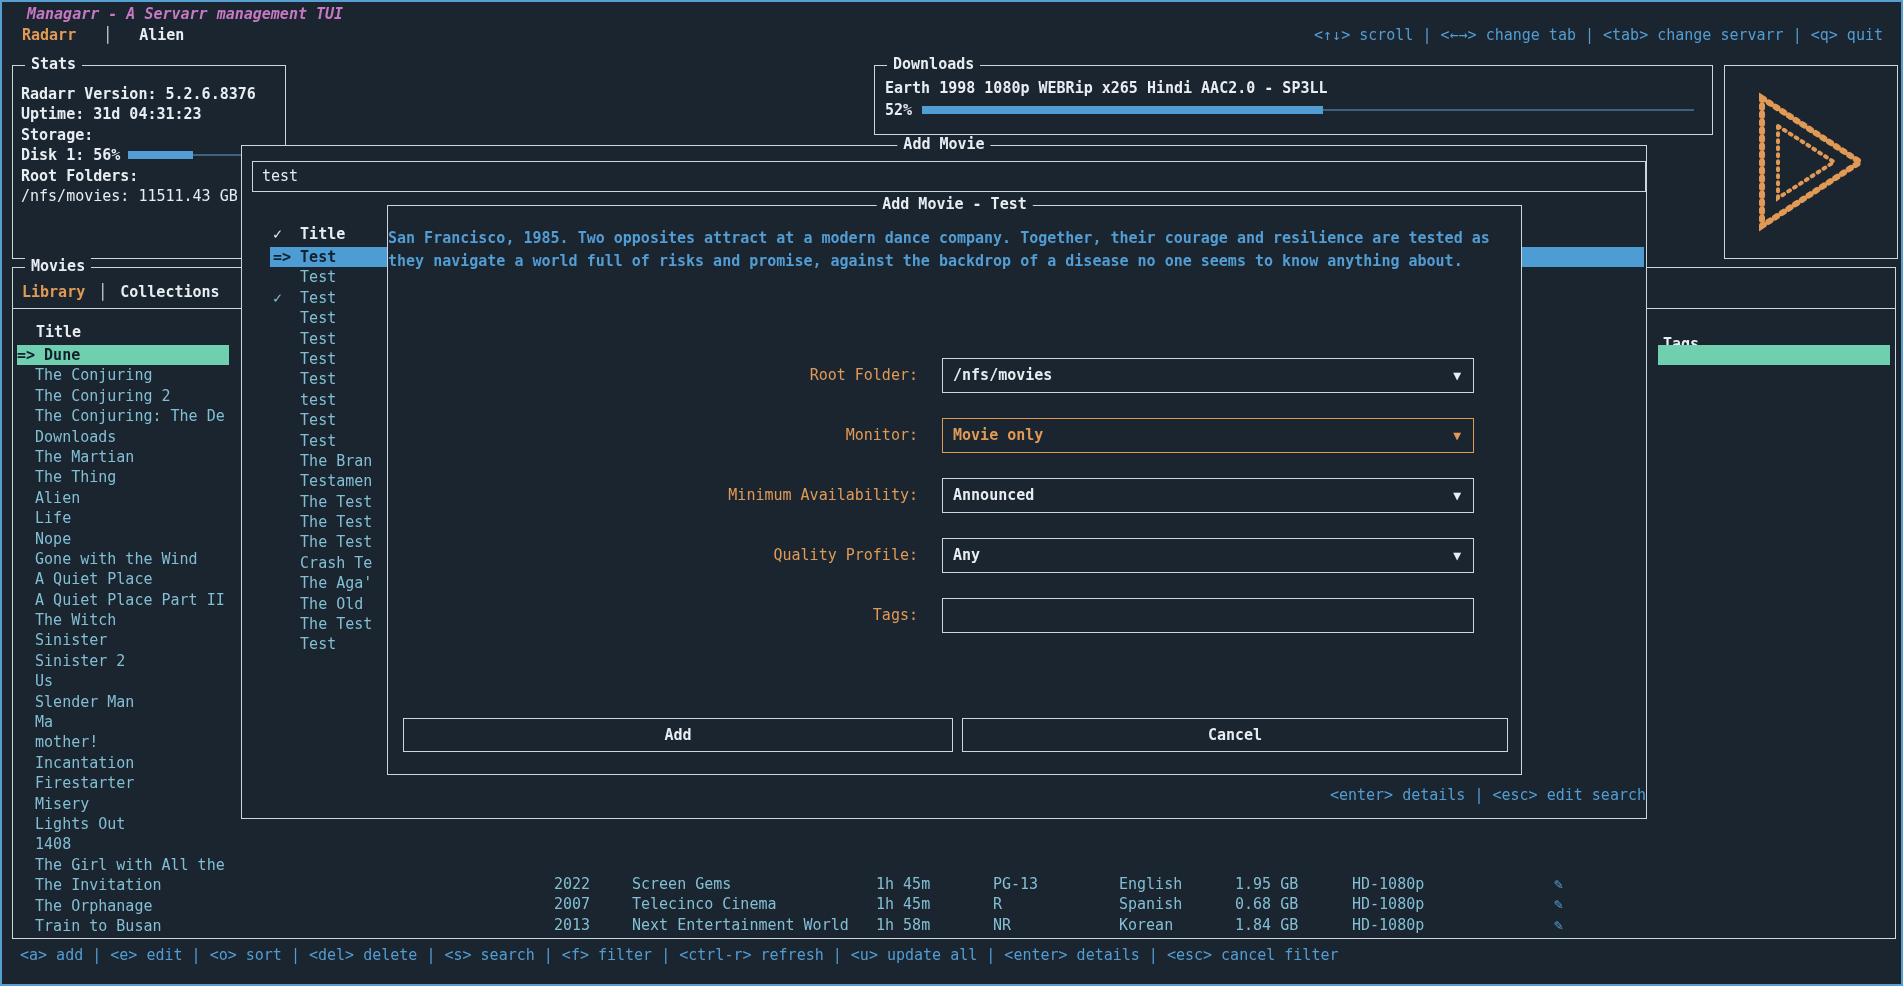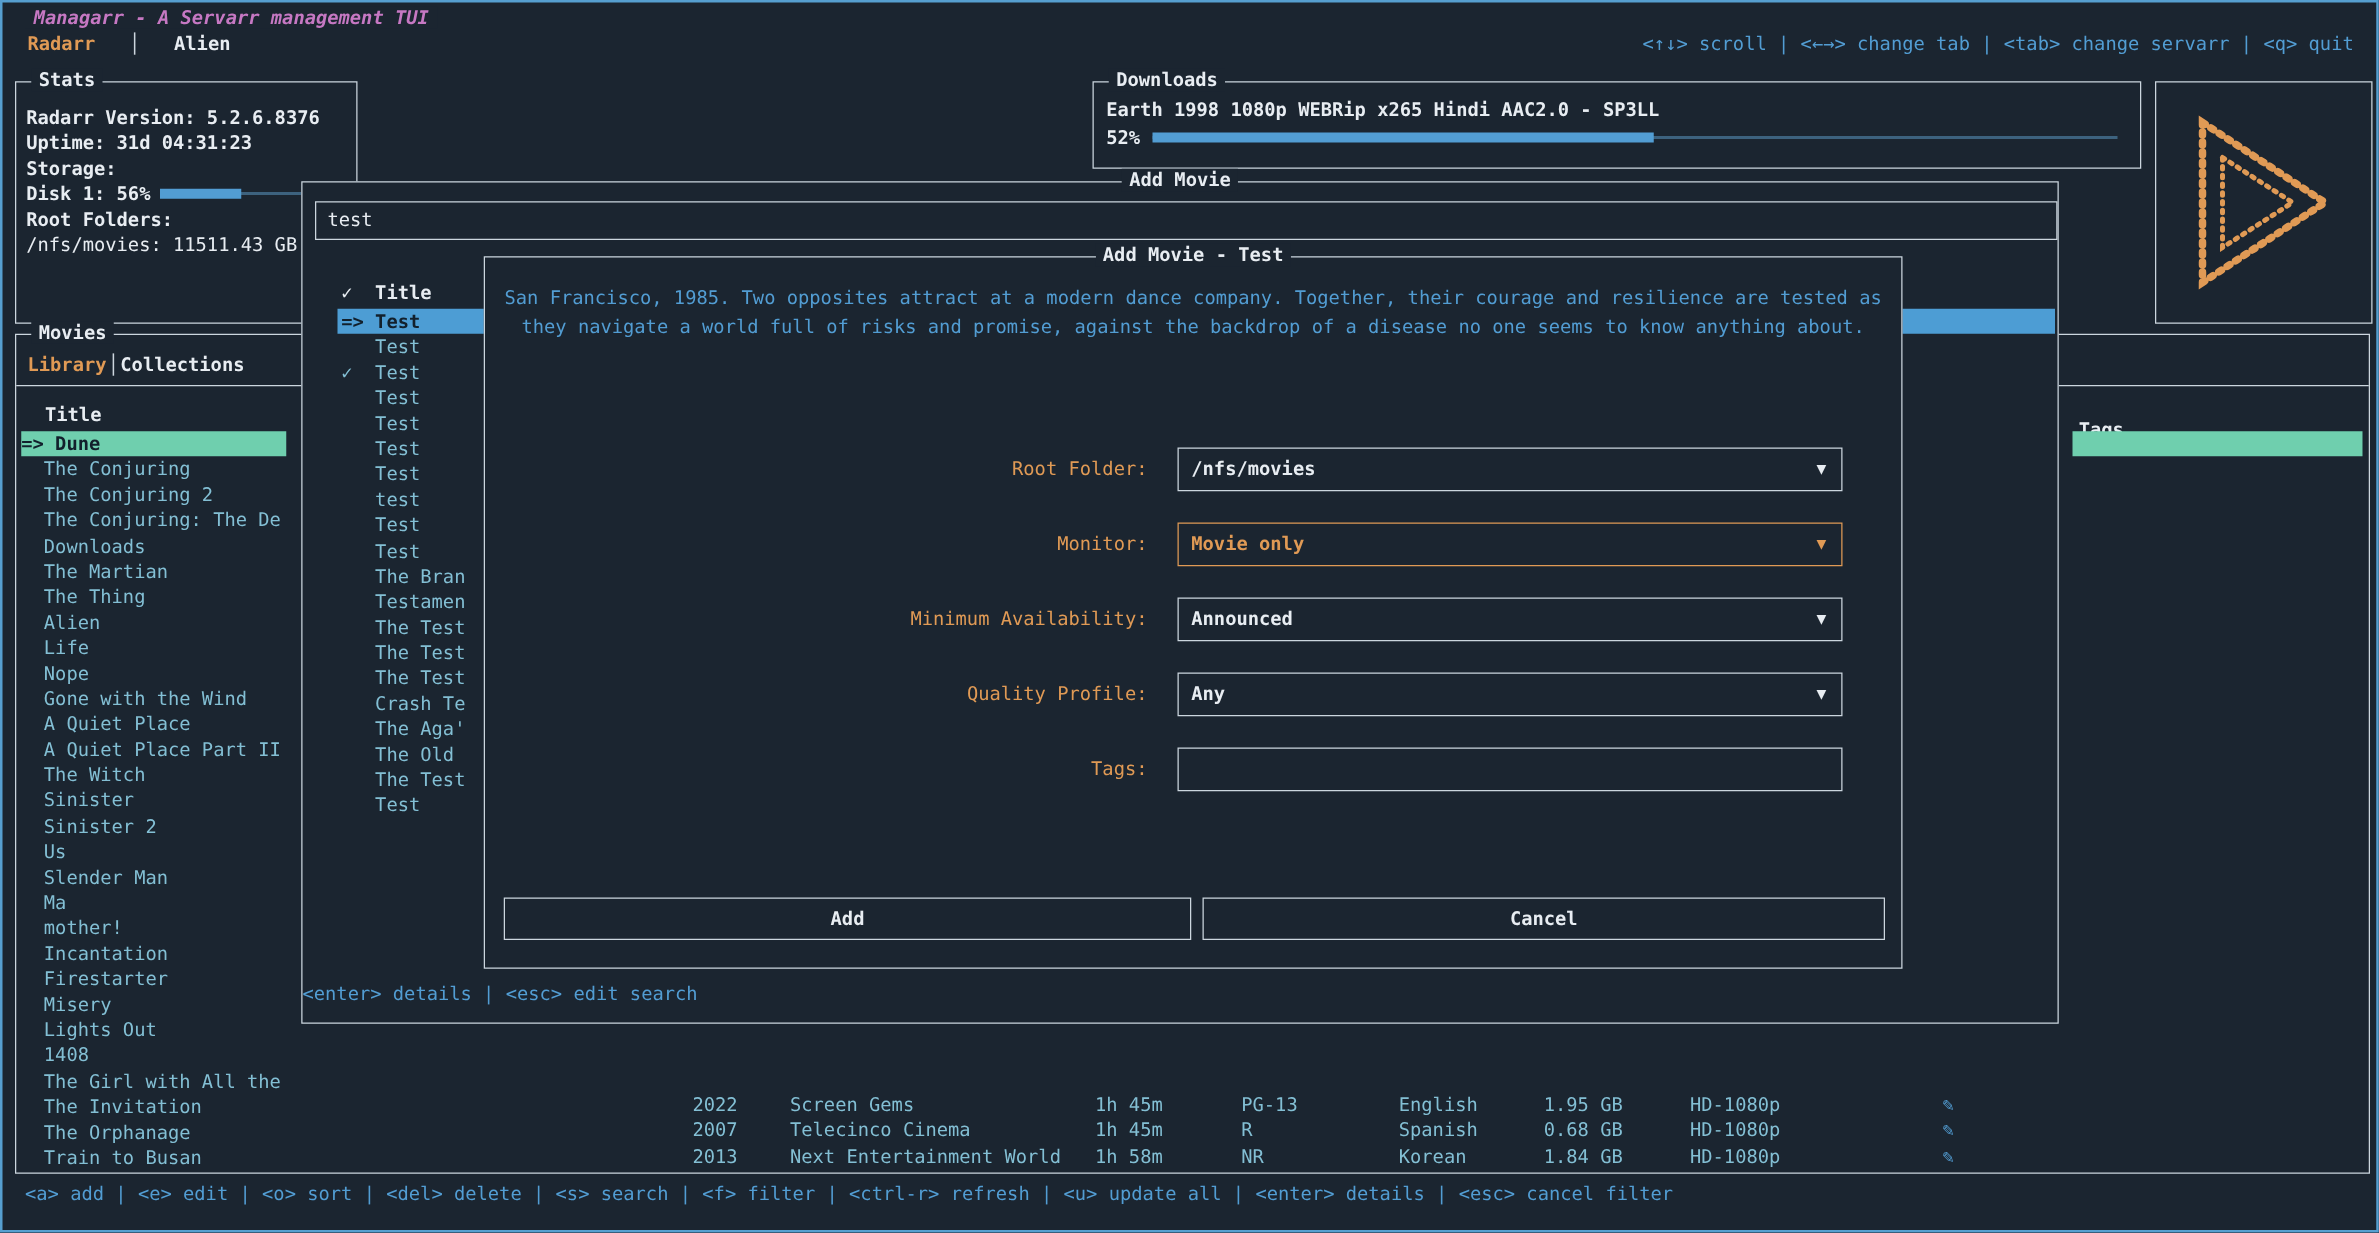--- a/index.html
+++ b/index.html
@@ -42,21 +42,21 @@
   .dl-item{padding:13px 0 0 10px;white-space:pre;font-weight:bold}
   .dl-progress{display:flex;padding:4px 12px 0 10px}
   .dl-progress .bar-track{margin-top:5px;margin-left:10px}
 
   
   .logo-panel{left:1722px;top:63px;width:172px;height:192px;
               display:flex;align-items:center;justify-content:center}
 
   
   .movies-panel{left:10px;top:265px;width:1882px;height:670px}
-  .sub-tabs{position:absolute;top:15px;left:9px;display:flex;gap:1px}
+  .sub-tabs{position:absolute;top:15px;left:9px;display:flex;gap:13px}
   .subtab{font-weight:bold;color:var(--text);cursor:pointer}
   .subtab.active{color:var(--orange)}
   .subtab-end{position:absolute;top:15px;left:255px}
   .tabs-underline{position:absolute;top:40px;left:0;width:100%;height:1px;background:var(--border)}
   .col-title{position:absolute;top:55px;left:23px;font-weight:bold}
   .tags-title{position:absolute;top:67px;left:1650px;font-weight:bold}
   .tags-frag{position:absolute;top:77px;left:1645px;width:232px;height:20px;background:var(--green)}
   .movies-rows{position:absolute;top:77px;left:4px;width:242px}
   .mrow{height:20.4px;line-height:20.4px;white-space:pre;color:var(--cyan);cursor:pointer}
   .mrow.sel{background:var(--green);color:var(--dark);font-weight:bold;width:212px}
@@ -69,26 +69,26 @@
 
   
   .popup{left:239px;top:143px;width:1404px;height:672px;background:var(--bg);z-index:5}
   .search-box{position:absolute;left:10px;top:15px;width:1383px;height:29px;
               border:1px solid var(--border);line-height:29px;padding-left:9px;
               white-space:pre;color:var(--text);cursor:text}
   .res-header{position:absolute;left:28px;top:79px;padding-left:3px;white-space:pre;font-weight:bold}
   .res-rows{position:absolute;left:28px;top:101px;width:1374px}
   .rrow{height:20.4px;line-height:20.4px;white-space:pre;color:var(--cyan);padding-left:3px;cursor:pointer}
   .rrow.sel{background:var(--selblue);color:var(--dark);font-weight:bold}
-  .popup-hints{position:absolute;left:0;width:100%;bottom:14px;text-align:left;
+  .popup-hints{position:absolute;left:0;width:100%;bottom:14px;text-align:right;
                color:var(--blue);white-space:pre}
 
   
   .modal{left:385px;top:203px;width:1133px;height:568px;background:var(--bg);z-index:6}
-  .modal-desc{margin-top:21px;text-align:center;color:var(--blue);font-weight:normal}
+  .modal-desc{margin-top:21px;text-align:left;color:var(--blue);font-weight:bold}
   .desc-line{line-height:23px;white-space:pre}
   .fields{position:absolute;top:152px;left:0;width:100%}
   .field-row{height:35px;margin-bottom:25px;white-space:nowrap}
   .field-label{display:inline-block;width:530px;text-align:right;color:var(--orange);
                line-height:35px;vertical-align:top;white-space:pre}
   .field-box{display:inline-block;box-sizing:border-box;width:532px;height:35px;
              border:1px solid var(--border);margin-left:15px;position:relative;
              line-height:33px;vertical-align:top;cursor:pointer}
   .field-value{padding-left:10px;font-weight:bold;white-space:pre}
   .dd-arrow{position:absolute;right:12px;top:0;font-size:13px}

